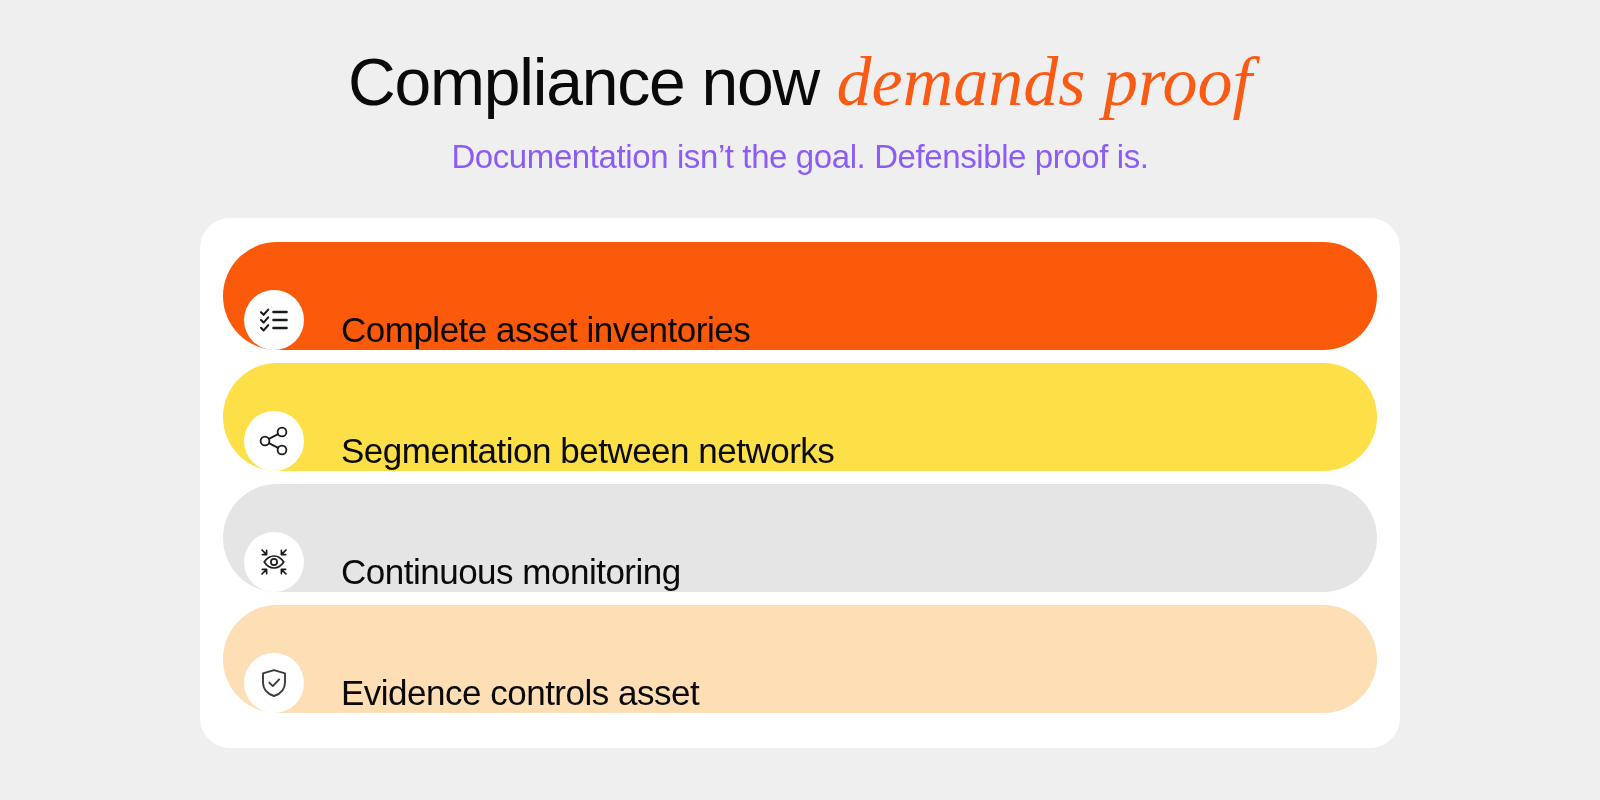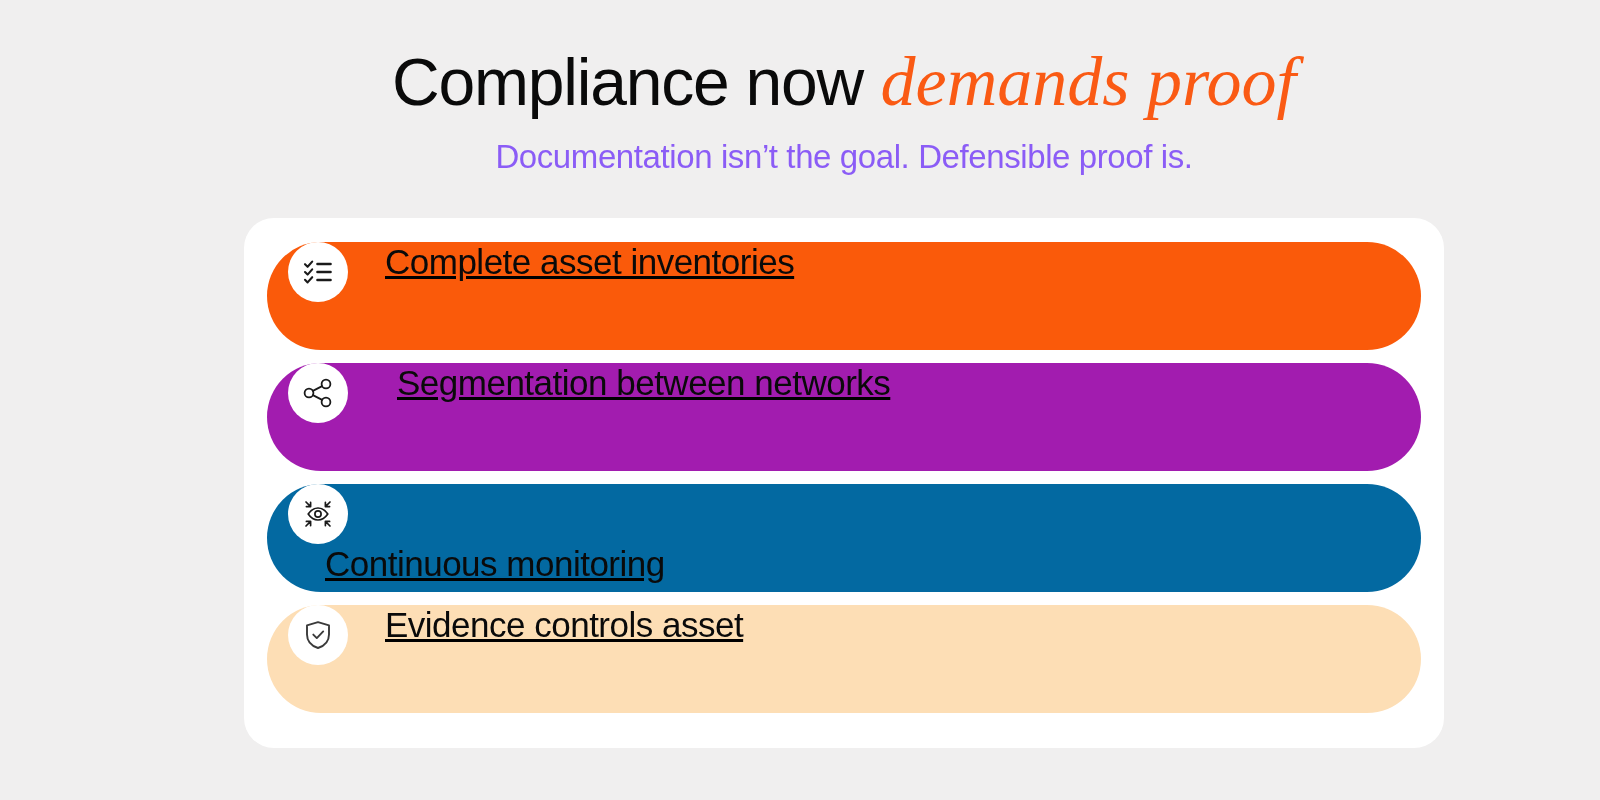--- a/index.html
+++ b/index.html
@@ -12,21 +12,20 @@
   body {
     background: #f0efef;
     font-family: "Liberation Sans", sans-serif;
     overflow: hidden;
   }
 
   .stage {
     position: relative;
     width: 1380px;
     height: 800px;
-    margin-left: 44px;
   }
 
   
   .header {
     position: absolute;
     top: 44px;
     left: 0;
     width: 1600px;
     text-align: center;
   }
@@ -73,23 +72,22 @@
     justify-content: flex-start;
     gap: 13px;
   }
 
   
   .row {
     position: relative;
     height: 108px;
     border-radius: 54px;
     display: flex;
-    align-items: flex-start;
+    align-items: flex-end;
     padding-left: 21px;
-    text-decoration: underline;
   }
 
   .icon-badge {
     width: 60px;
     height: 60px;
     min-width: 60px;
     border-radius: 50%;
     background: #ffffff;
     display: flex;
     align-items: center;
@@ -128,34 +126,34 @@
           <path d="M4 17 L6.6 19.6 L11.2 14.4"></path>
           <path d="M4 24.8 L6.6 27.4 L11.2 22.2"></path>
           <path d="M16.5 9 H29.5" stroke-width="2.6"></path>
           <path d="M16.5 17 H29.5" stroke-width="2.6"></path>
           <path d="M16.5 25 H29.5" stroke-width="2.6"></path>
         </svg>
       </span>
       <span class="row-label">Complete asset inventories</span>
     </div>
 
-    <div class="row" style="background: #a21caf; gap: 12px;">
+    <div class="row" style="background: #fde047;">
       <span class="icon-badge">
         <svg width="34" height="34" viewBox="0 0 34 34" fill="none" stroke="#1a1a1a" stroke-width="1.8" stroke-linecap="round" stroke-linejoin="round">
           <circle cx="8" cy="17" r="4.4"></circle>
           <circle cx="25" cy="8" r="4.4"></circle>
           <circle cx="25" cy="26" r="4.4"></circle>
           <path d="M11.9 14.9 L21.1 10.1"></path>
           <path d="M11.9 19.1 L21.1 23.9"></path>
         </svg>
       </span>
       <span class="row-label">Segmentation between networks</span>
     </div>
 
-    <div class="row" style="background: #0369a1; flex-direction: column;">
+    <div class="row" style="background: #e5e5e5;">
       <span class="icon-badge">
         <svg width="34" height="34" viewBox="0 0 34 34" fill="none" stroke="#1a1a1a" stroke-width="1.7" stroke-linecap="round" stroke-linejoin="round">
           <path d="M7.2 17 C10.2 12.6 14 11 17 11 C20 11 23.8 12.6 26.8 17 C23.8 21.4 20 23 17 23 C14 23 10.2 21.4 7.2 17 Z"></path>
           <circle cx="17" cy="17" r="3.1"></circle>
           <path d="M5 5 L9.6 9.6 M9.6 5.4 L9.6 9.6 L5.4 9.6"></path>
           <path d="M29 5 L24.4 9.6 M24.4 5.4 L24.4 9.6 L28.6 9.6"></path>
           <path d="M5 29 L9.6 24.4 M5.4 24.4 L9.6 24.4 L9.6 28.6"></path>
           <path d="M29 29 L24.4 24.4 M28.6 24.4 L24.4 24.4 L24.4 28.6"></path>
         </svg>
       </span>

